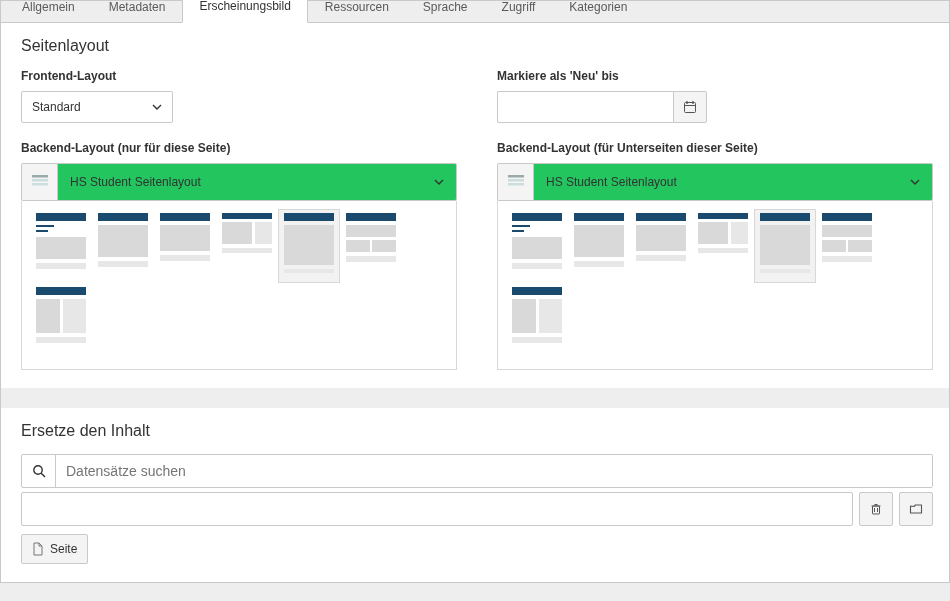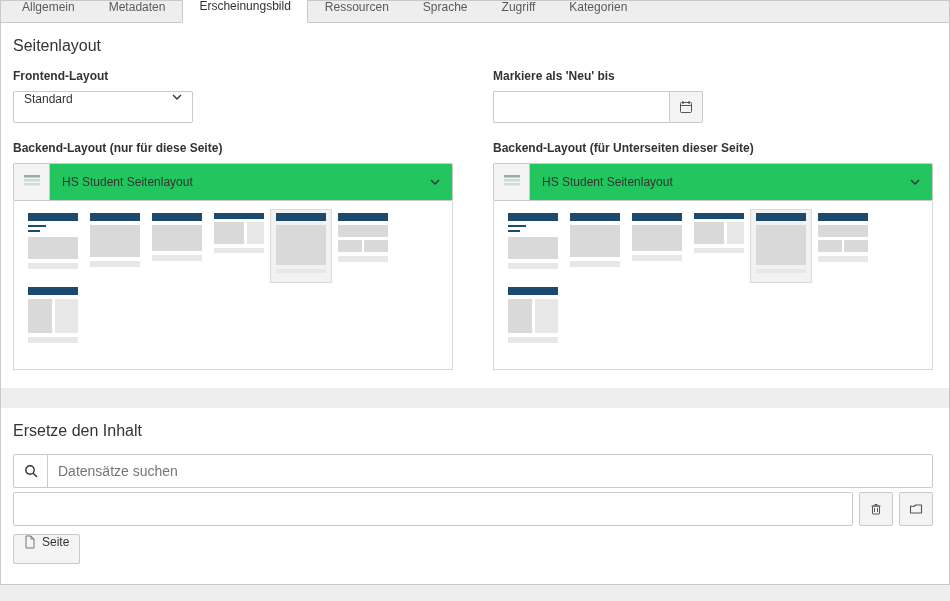--- a/index.html
+++ b/index.html
@@ -48,35 +48,35 @@
   }
   .tab.active{
     background:var(--bg-panel);
     border:1px solid var(--border);
     border-bottom:1px solid var(--bg-panel);
     color:var(--text);
     border-radius:2px 2px 0 0;
   }
   .panel{
     background:var(--bg-panel);
-    padding:14px 16px 18px 12px;
+    padding:14px 16px 18px 20px;
   }
   h2.section{
     font-size:16px;
     font-weight:400;
     margin:0 0 14px 0;
   }
   .row{display:flex;gap:40px;}
   .col{flex:1;min-width:0;}
   .label{font-weight:700;font-size:12px;margin-bottom:8px;}
   
   .select{
-    display:flex;align-items:flex-start;justify-content:space-between;
+    display:flex;align-items:center;justify-content:space-between;
     border:1px solid var(--border);height:32px;border-radius:2px;
-    padding:0 10px;background:#fff;cursor:pointer;width:180px;
+    padding:0 10px;background:#fff;cursor:pointer;width:152px;
   }
   .select .chev{margin-left:10px;}
   .input-group{display:flex;height:32px;}
   .input-group input{
     flex:1;border:1px solid var(--border);border-right:none;height:32px;
     padding:0 10px;font-family:inherit;font-size:12px;border-radius:2px 0 0 2px;
   }
   .input-group .btn{
     width:34px;border:1px solid var(--border);background:#f4f4f4;
     display:flex;align-items:center;justify-content:center;cursor:pointer;
@@ -123,21 +123,21 @@
     display:flex;gap:6px;align-items:stretch;margin-top:4px;
   }
   .result-row .box{
     flex:1;border:1px solid var(--border);height:34px;border-radius:2px;background:#fff;
   }
   .sq-btn{
     width:34px;height:34px;border:1px solid var(--border);background:#f4f4f4;
     display:flex;align-items:center;justify-content:center;cursor:pointer;border-radius:2px;
   }
   .page-btn{
-    margin-top:8px;display:inline-flex;gap:6px;
+    margin-top:8px;display:inline-flex;align-items:center;gap:6px;
     border:1px solid var(--border);background:#f4f4f4;height:30px;
     padding:0 10px;border-radius:2px;cursor:pointer;
   }
   
   .chev svg,.ico svg,.prefix svg,.sq-btn svg,.btn svg,.page-btn svg{display:block;}
 </style>
 </head>
 <body>
 
 <div class="wrap">

